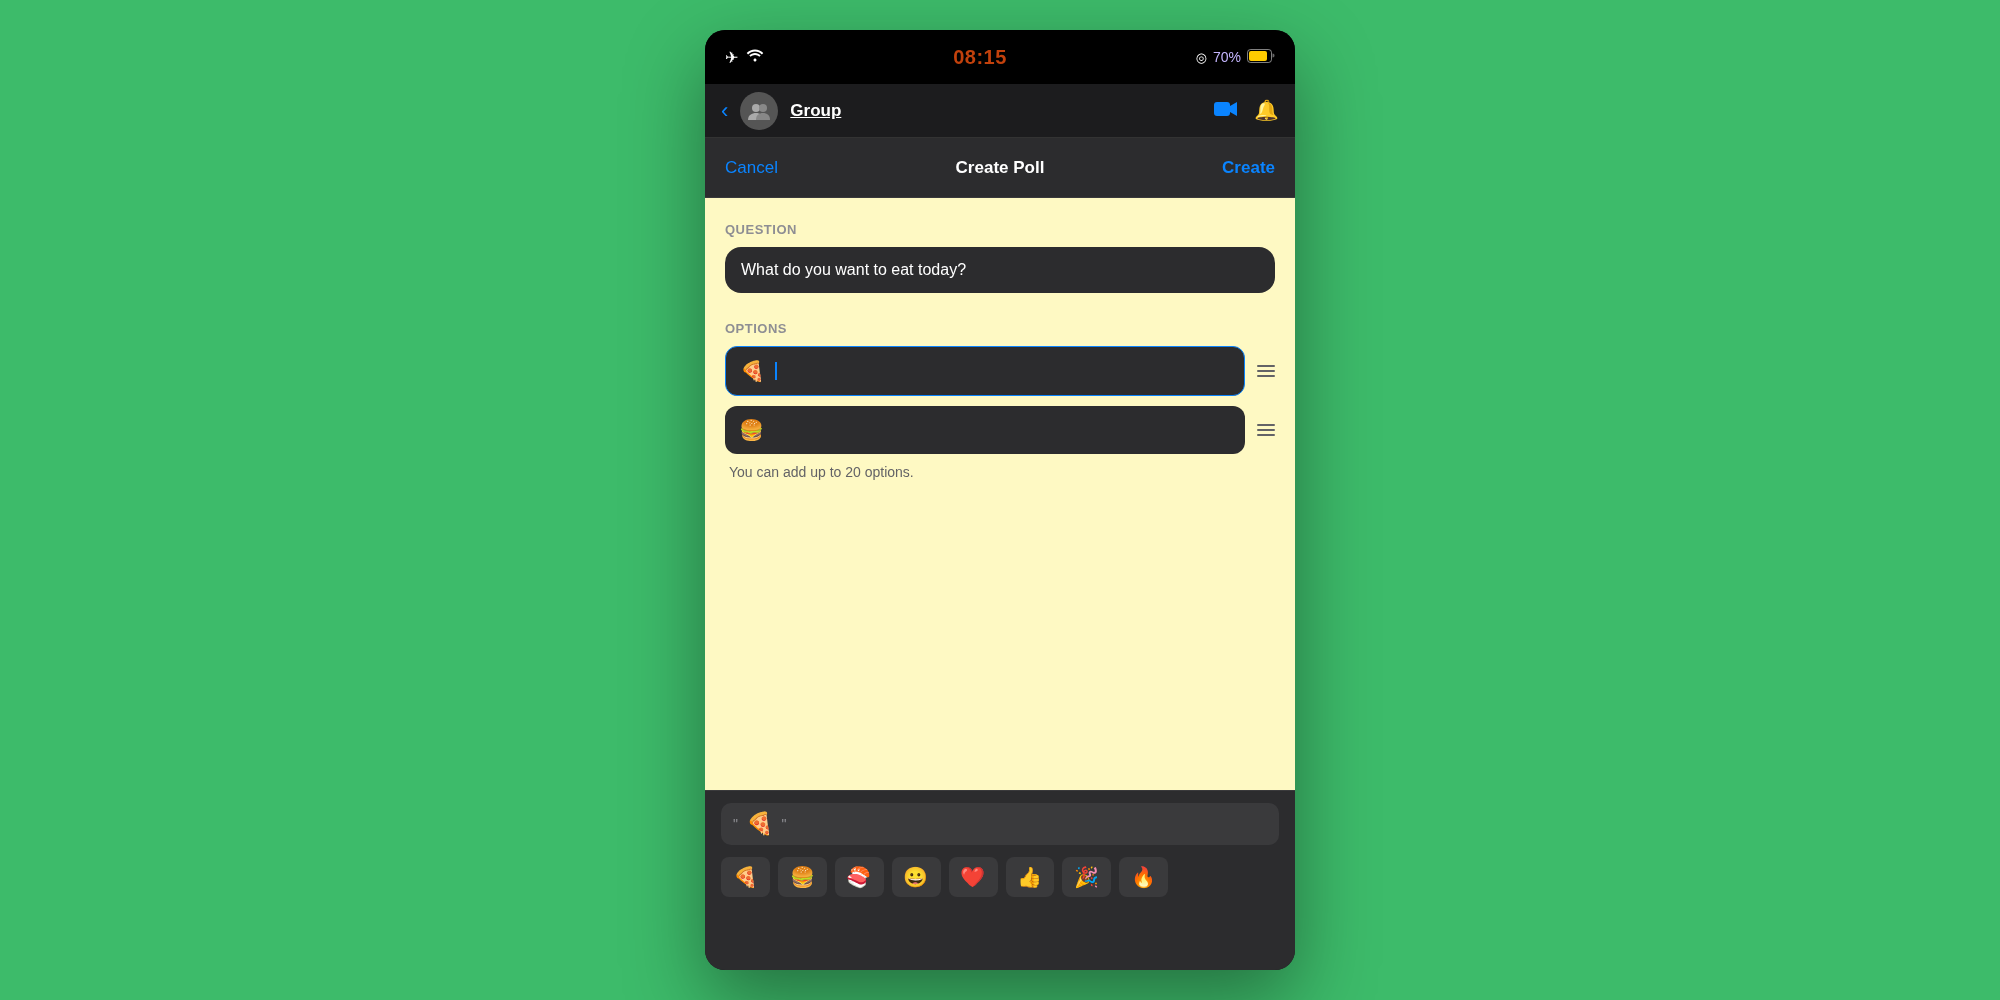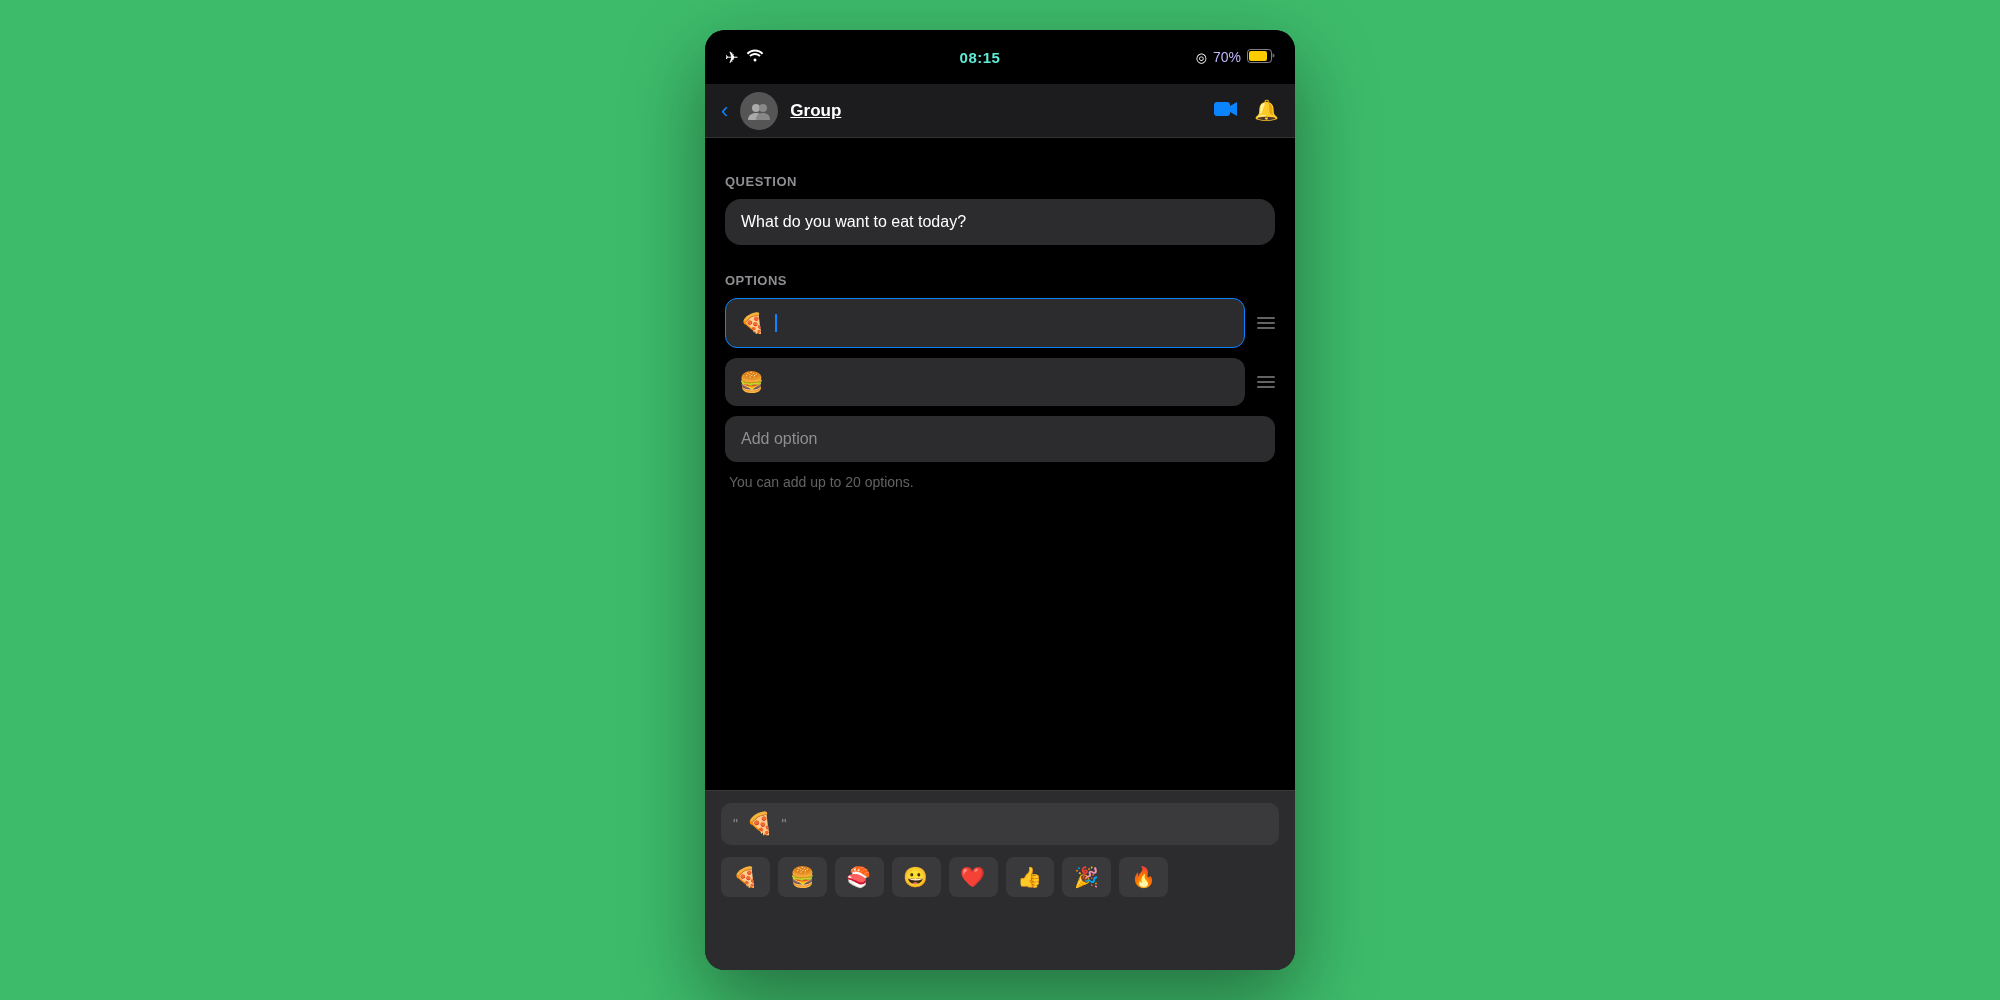--- a/index.html
+++ b/index.html
@@ -37,23 +37,23 @@
       flex-shrink: 0;
     }
 
     .status-left {
       display: flex;
       align-items: center;
       gap: 8px;
     }
 
     .status-center {
-      font-size: 15px;
-      font-weight: 600;
-      color: #5eead4;
+      font-size: 20px;
+      font-weight: 600;
+      color: #c2410c;
       letter-spacing: 0.5px;
     }
 
     .status-right {
       display: flex;
       align-items: center;
       gap: 6px;
       font-size: 13px;
       color: #fff;
     }
@@ -147,24 +147,24 @@
       color: #0a84ff;
       font-size: 17px;
       cursor: pointer;
       background: none;
       border: none;
       font-weight: 600;
     }
 
     
     .modal-body {
-      background: #000000;
+      background: #fef9c3;
       flex: 1;
       overflow-y: auto;
-      padding: 36px 20px;
+      padding: 24px 20px;
     }
 
     .section-label {
       color: #8e8e93;
       font-size: 13px;
       font-weight: 600;
       letter-spacing: 0.5px;
       margin-bottom: 10px;
       text-transform: uppercase;
     }
@@ -345,20 +345,25 @@
       <span>
         <svg width="24" height="18" viewBox="0 0 24 18" fill="none">
           <rect x="0" y="2" width="16" height="14" rx="3" fill="#0a84ff"></rect>
           <path d="M16 6 L23 2 L23 16 L16 12 Z" fill="#0a84ff"></path>
         </svg>
       </span>
       <span style="color:#0a84ff;font-size:20px;">🔔</span>
     </div>
   </div>
 
+  <div class="modal-header">
+    <button class="cancel-btn">Cancel</button>
+    <span class="modal-title">Create Poll</span>
+    <button class="create-btn">Create</button>
+  </div>
 
   <div class="modal-body">
 
     <div>
       <div class="section-label">QUESTION</div>
       <input class="question-input" type="text" style="color: rgb(255, 255, 255);" value="What do you want to eat today?">
     </div>
 
     <div class="options-section">
       <div class="section-label">OPTIONS</div>
@@ -382,21 +387,20 @@
           <span class="emoji">🍔</span>
         </div>
         <div class="drag-handle">
           <span></span>
           <span></span>
           <span></span>
         </div>
       </div>
 
       
-      <button class="add-option-btn">Add option</button>
 
       
       <div class="hint-text">You can add up to 20 options.</div>
     </div>
 
   </div>
 
   <div class="emoji-keyboard">
     <div class="emoji-preview-bar">
       <span class="quote">"</span>

